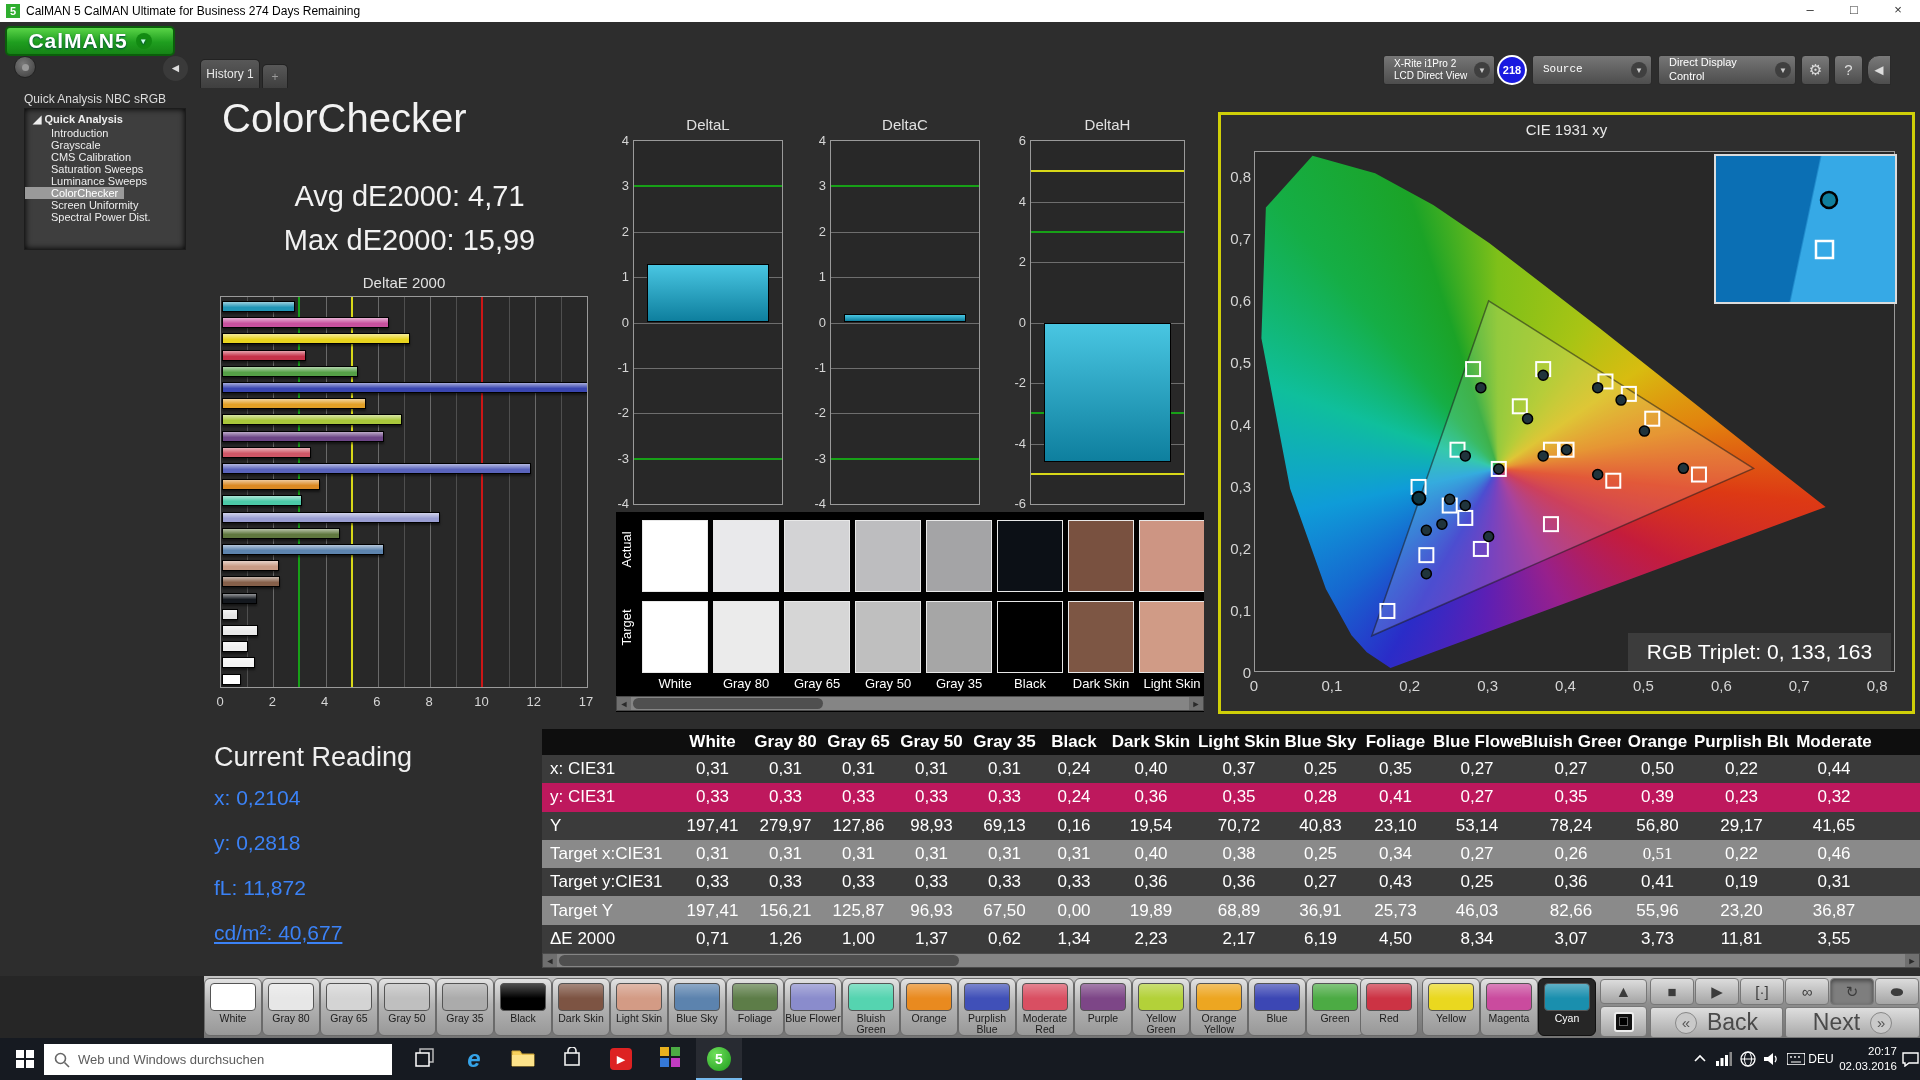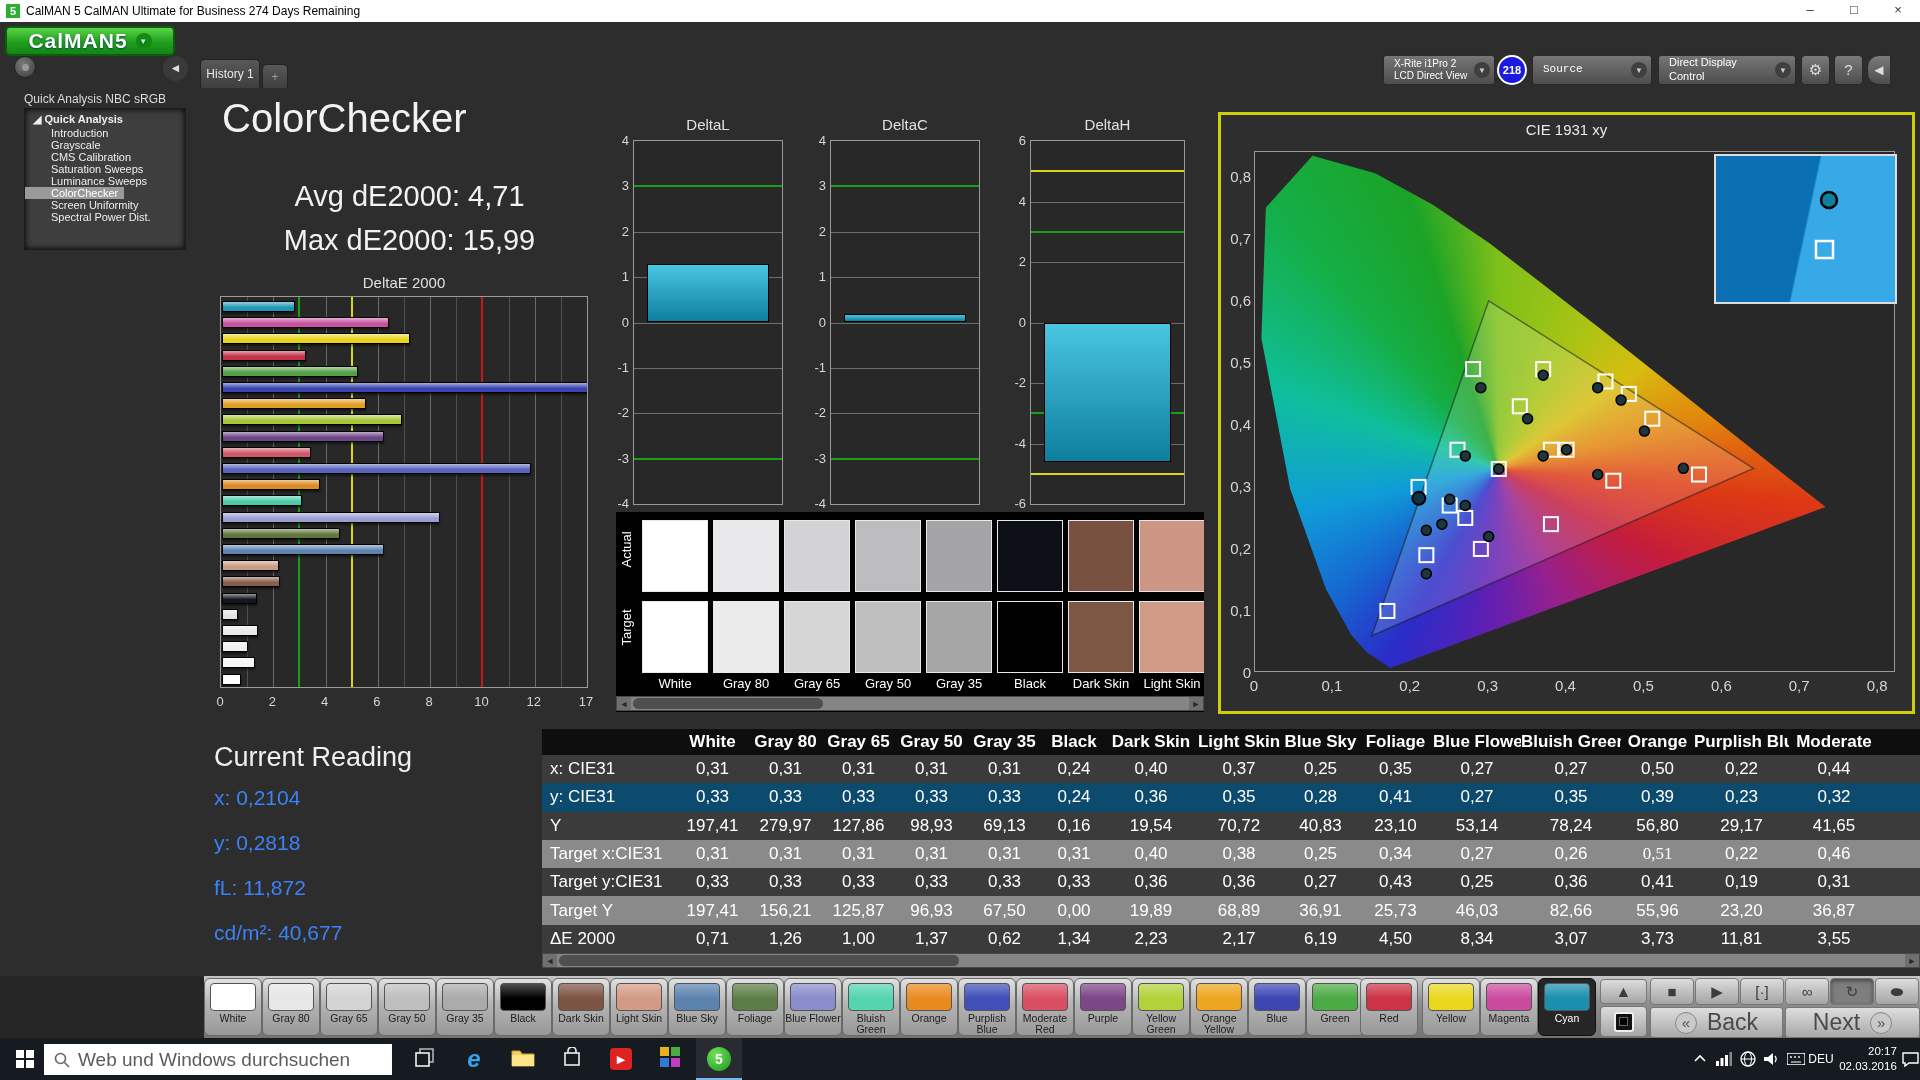--- a/index.html
+++ b/index.html
@@ -80,21 +80,21 @@
   .pbtn{position:absolute;top:978px;width:58px;height:58px;background:linear-gradient(#e2e2e2,#b4b4b4 45%,#989898);border:1px solid #6a6a6a;border-radius:6px;}
   .pbtn .chip{position:absolute;left:5px;top:4px;width:46px;height:28px;border:1px solid #555;border-radius:4px;background:linear-gradient(rgba(255,255,255,.35),rgba(255,255,255,0) 60%);}
   .pbtn .plab{position:absolute;left:0;top:34px;width:100%;text-align:center;font-size:10.5px;line-height:1.05;color:#1c1c1c;}
   .pbtn.sel{background:#262626;border-color:#111;}
   .pbtn.sel .plab{color:#fff;}
   .tbtn{position:absolute;background:linear-gradient(#dcdcdc,#a5a5a5);border:1px solid #777;border-radius:4px;color:#3c3c3c;display:flex;align-items:center;justify-content:center;}
   .navbtn{position:absolute;top:1007px;height:31px;background:linear-gradient(#dedede,#a8a8a8);border:1px solid #777;border-radius:3px;color:#4a4a4a;font-size:23px;display:flex;align-items:center;justify-content:center;gap:10px;}
   .navcirc{width:22px;height:22px;border-radius:50%;background:#c9c9c9;border:1px solid #888;font-size:15px;line-height:20px;text-align:center;color:#555;}
   
   .taskbar{position:absolute;left:0;top:1038px;width:1920px;height:42px;background:#161a21;}
-  .search{position:absolute;left:44px;top:1044px;width:348px;height:31px;background:#fff;display:flex;align-items:center;color:#5c5c5c;font-size:19px;gap:8px;padding-left:10px;}
+  .search{position:absolute;left:44px;top:1044px;width:348px;height:31px;background:#fff;display:flex;align-items:center;color:#5c5c5c;font-size:13px;gap:8px;padding-left:10px;}
   .tb-slot{position:absolute;top:1038px;width:46px;height:42px;display:flex;align-items:center;justify-content:center;}
   .tb-slot.active{background:rgba(255,255,255,.08);box-shadow:inset 0 -2px 0 #76b9ed;}
   .tray{position:absolute;top:1038px;height:42px;display:flex;align-items:center;justify-content:center;color:#fff;}
   .clock{font-size:11.5px;text-align:right;line-height:1.3;color:#fff;}
 </style>
 </head>
 <body>
 
 <div class="screen">
 
@@ -364,20 +364,21 @@
           <circle cx="428.37181044957475" cy="316.3214285714286" r="5" fill="#20343c" stroke="#000" stroke-width="1.5"></circle>
           <circle cx="342.6974483596598" cy="235.69047619047618" r="5" fill="#20343c" stroke="#000" stroke-width="1.5"></circle>
           <circle cx="163.87168894289186" cy="346.2169047619048" r="6.5" fill="#0d3440" stroke="#000" stroke-width="2"></circle>
         </svg>
       <div class="cie-inset">
         <svg width="179" height="146">
           <circle cx="113" cy="44" r="8" fill="#0f7f9e" stroke="#000" stroke-width="2.5"></circle>
           <rect x="100" y="85" width="17" height="17" fill="none" stroke="#fff" stroke-width="2.5"></rect>
         </svg>
       </div>
+      <div class="rgbtriplet">RGB Triplet: 0, 133, 163</div>
     </div>
     <div class="abs" id="cie-xticks" style="left:33px;top:562px;width:641px;height:20px;color:#e0e0e0;font-size:15px;">
         <div class="tick-x" style="left: 0px; font-size: 15px;">0</div>
         <div class="tick-x" style="left: 77.8858px; font-size: 15px;">0,1</div>
         <div class="tick-x" style="left: 155.772px; font-size: 15px;">0,2</div>
         <div class="tick-x" style="left: 233.657px; font-size: 15px;">0,3</div>
         <div class="tick-x" style="left: 311.543px; font-size: 15px;">0,4</div>
         <div class="tick-x" style="left: 389.429px; font-size: 15px;">0,5</div>
         <div class="tick-x" style="left: 467.315px; font-size: 15px;">0,6</div>
         <div class="tick-x" style="left: 545.2px; font-size: 15px;">0,7</div>
@@ -393,21 +394,21 @@
         <div class="tick-y" style="top: 396.952px; right: 0px; font-size: 15px;">0,2</div>
         <div class="tick-y" style="top: 458.976px; right: 0px; font-size: 15px;">0,1</div>
         <div class="tick-y" style="top: 521px; right: 0px; font-size: 15px;">0</div>
       </div>
   </div>
 
   <div class="readtitle">Current Reading</div>
   <div class="readline" style="top:786px;">x: 0,2104</div>
   <div class="readline" style="top:831px;">y: 0,2818</div>
   <div class="readline" style="top:876px;">fL: 11,872</div>
-  <div class="readline" style="top:921px;">cd/m²: 40,677</div>
+  <div class="readline" style="top:921px;text-decoration:underline;">cd/m²: 40,677</div>
 
   <div class="tbl" id="tbl">
       <div class="trow head">
         <div class="tcell lab" style="width: 134px;"></div>
         <div class="tcell" style="width: 73px;">White</div>
         <div class="tcell" style="width: 73px;">Gray 80</div>
         <div class="tcell" style="width: 73px;">Gray 65</div>
         <div class="tcell" style="width: 73px;">Gray 50</div>
         <div class="tcell" style="width: 73px;">Gray 35</div>
         <div class="tcell" style="width: 66px;">Black</div>
@@ -432,21 +433,21 @@
         <div class="tcell" style="width: 88px;">0,40</div>
         <div class="tcell" style="width: 88px;">0,37</div>
         <div class="tcell" style="width: 75px;">0,25</div>
         <div class="tcell" style="width: 75px;">0,35</div>
         <div class="tcell" style="width: 88px;">0,27</div>
         <div class="tcell" style="width: 100px;">0,27</div>
         <div class="tcell" style="width: 73px;">0,50</div>
         <div class="tcell" style="width: 95px;">0,22</div>
         <div class="tcell" style="width: 90px;">0,44</div>
       </div>
-      <div class="trow" style="background: #0c4a6e;">
+      <div class="trow" style="background: #be185d;">
         <div class="tcell lab" style="width: 134px;">y: CIE31</div>
         <div class="tcell" style="width: 73px;">0,33</div>
         <div class="tcell" style="width: 73px;">0,33</div>
         <div class="tcell" style="width: 73px;">0,33</div>
         <div class="tcell" style="width: 73px;">0,33</div>
         <div class="tcell" style="width: 73px;">0,33</div>
         <div class="tcell" style="width: 66px;">0,24</div>
         <div class="tcell" style="width: 88px;">0,36</div>
         <div class="tcell" style="width: 88px;">0,35</div>
         <div class="tcell" style="width: 75px;">0,28</div>

